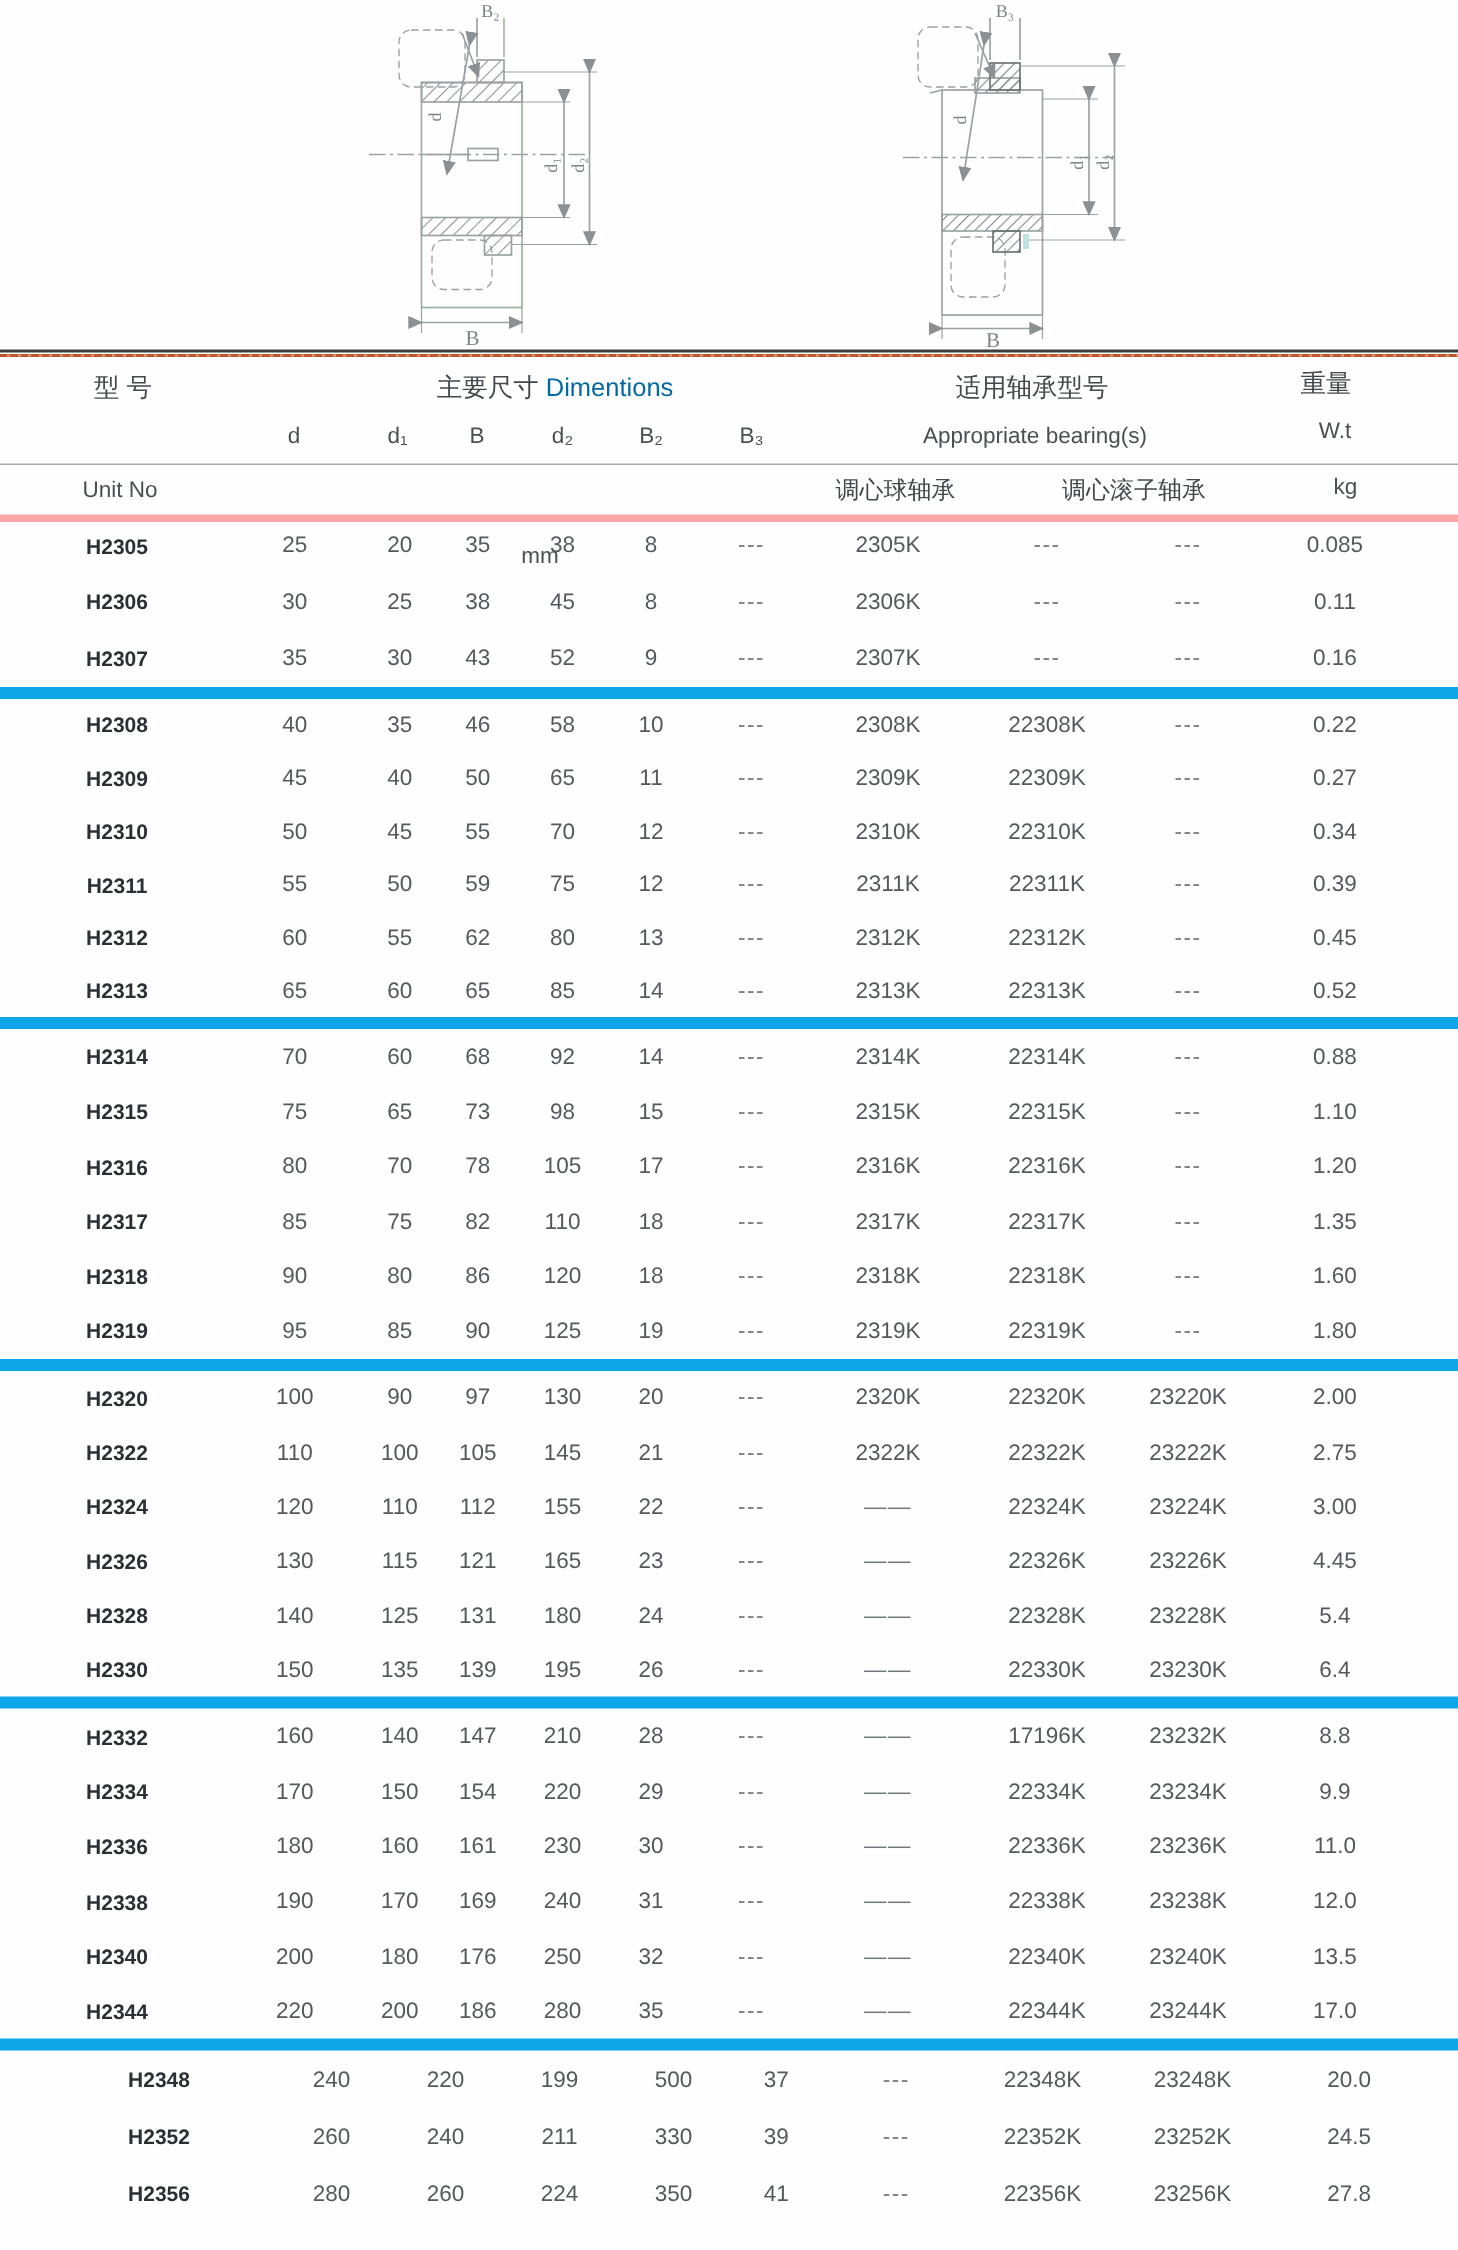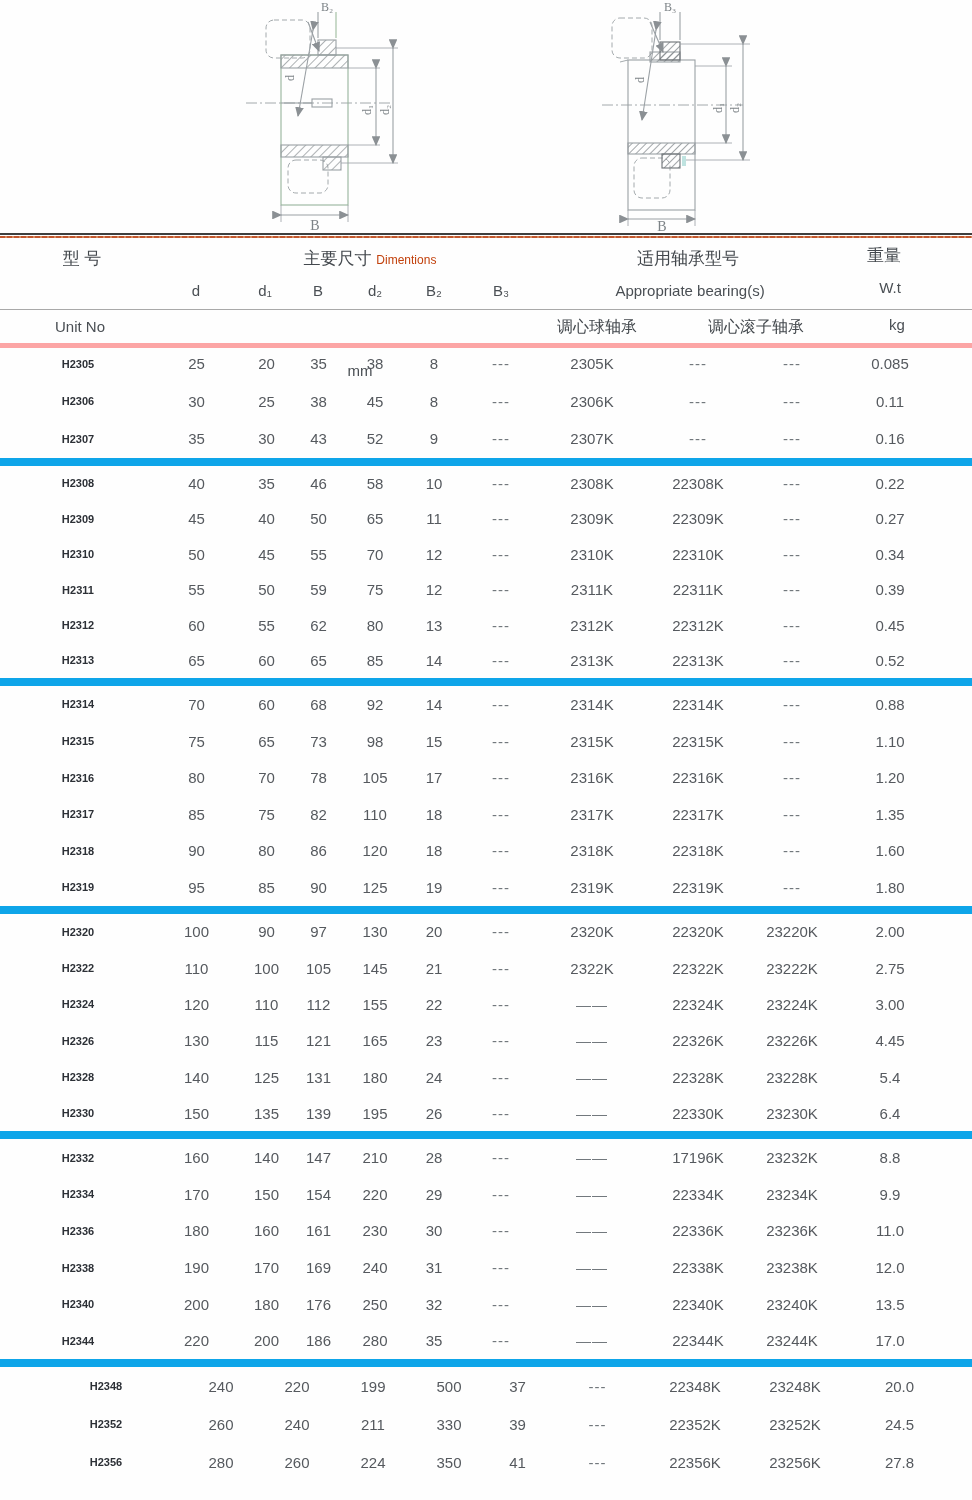--- a/index.html
+++ b/index.html
@@ -24,38 +24,38 @@
     position:absolute;top:233px;left:0;width:972px;height:110px;
     border-bottom:5px solid #fca5a5;
   }
   .rule-dark{position:absolute;top:0;left:0;width:100%;height:2px;background:#3e3e3e;}
   .rule-orange{
     position:absolute;top:3px;left:0;width:100%;height:2px;
     background:repeating-linear-gradient(90deg,#c2572e 0 5px,#d78a5f 5px 7px);
   }
   .h-item{position:absolute;transform:translateX(-50%);white-space:nowrap;color:#43484d;}
   .h-zh{font-size:17px;}
-  .h-en{font-size:12px;color:#c2410c;}
+  .h-en{font-size:17px;color:#0369a1;}
   .h-dim{font-size:15px;color:#4a4f54;}
   .h-left{transform:none;}
   .h-line-thin{position:absolute;top:76px;left:0;width:100%;height:1px;background:#a9a9a9;}
   
   .tbody{position:absolute;top:345px;left:0;width:972px;}
   .group{width:972px;}
   .group.sep{border-top:8px solid #0ea5e9;}
   .row{display:grid;grid-template-columns:145px 103px 37px 67px 46px 72px 62px 120px 92px 96px 1fr;align-items:center;}
   .row-wide{grid-template-columns:155px 90px 62px 90px 62px 75px 85px 110px 90px 1fr;padding-left:21px;}
   .g1 .row{height:37.6px}
   .g2 .row{height:35.4px}
   .g3 .row{height:36.6px}
   .g4 .row{height:36.3px}
   .g5 .row{height:36.6px}
   .g6 .row{height:38px}
   .cell{text-align:center;font-size:15px;color:#55595e;}
-  .cell.model{font-weight:bold;color:#2c3036;font-size:11px;padding-left:11px;}
+  .cell.model{font-weight:bold;color:#2c3036;font-size:14px;padding-left:11px;}
   .row-wide .cell.model{padding-left:15px;}
   .row .cell:last-child{padding-right:32px;}
   .row-wide .cell:last-child{padding-right:13px;}
   .cell.dash{color:#72787d;letter-spacing:1px;}
 </style>
 </head>
 <body>
 
 <div class="page">
 

